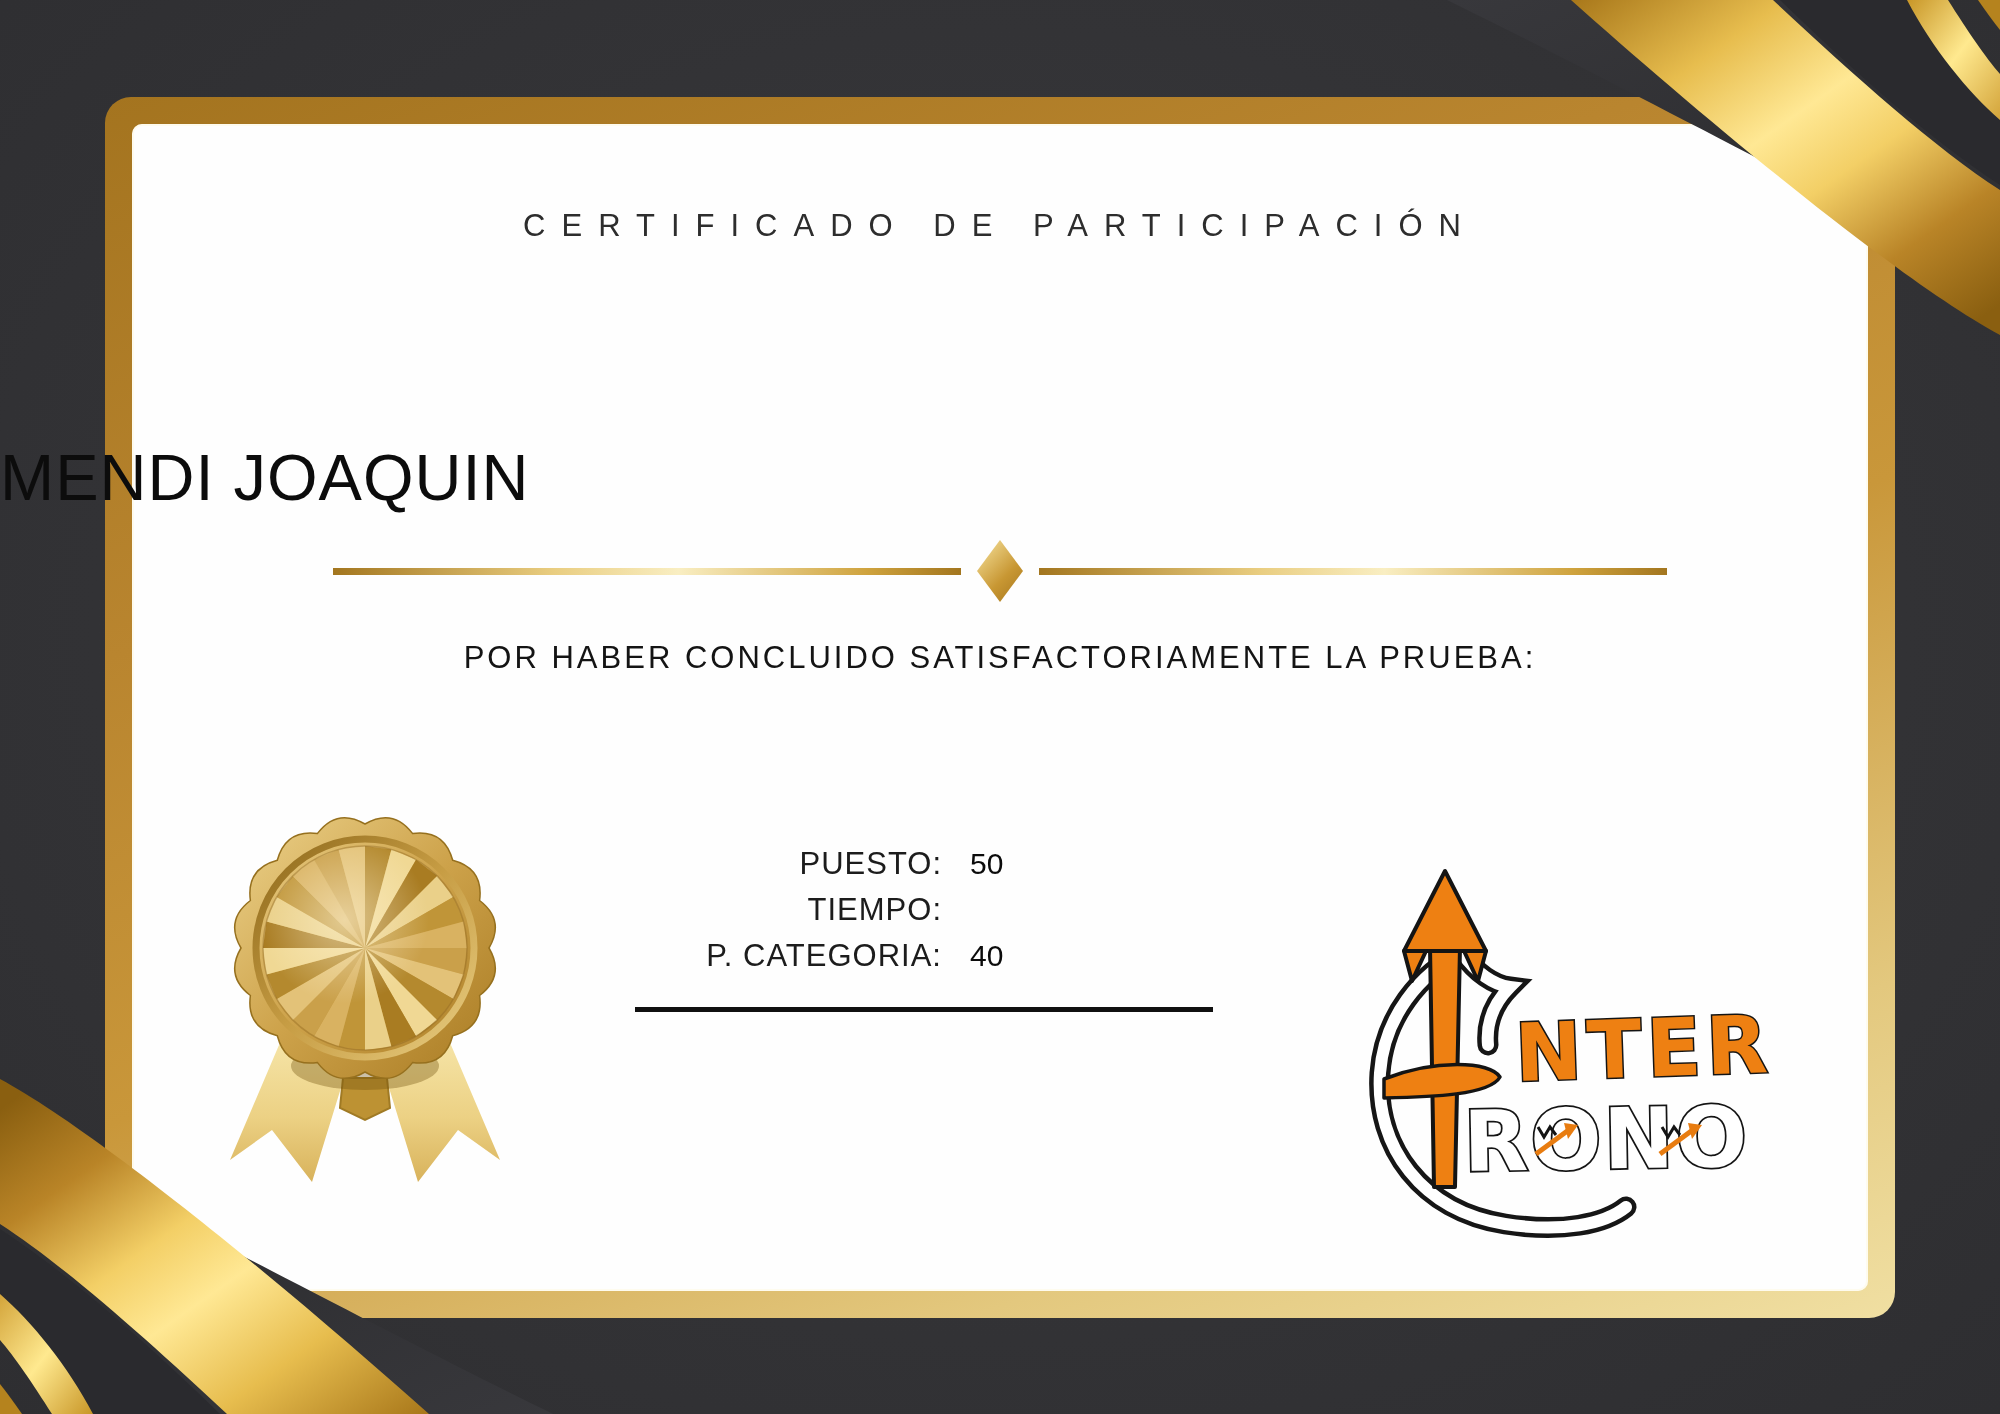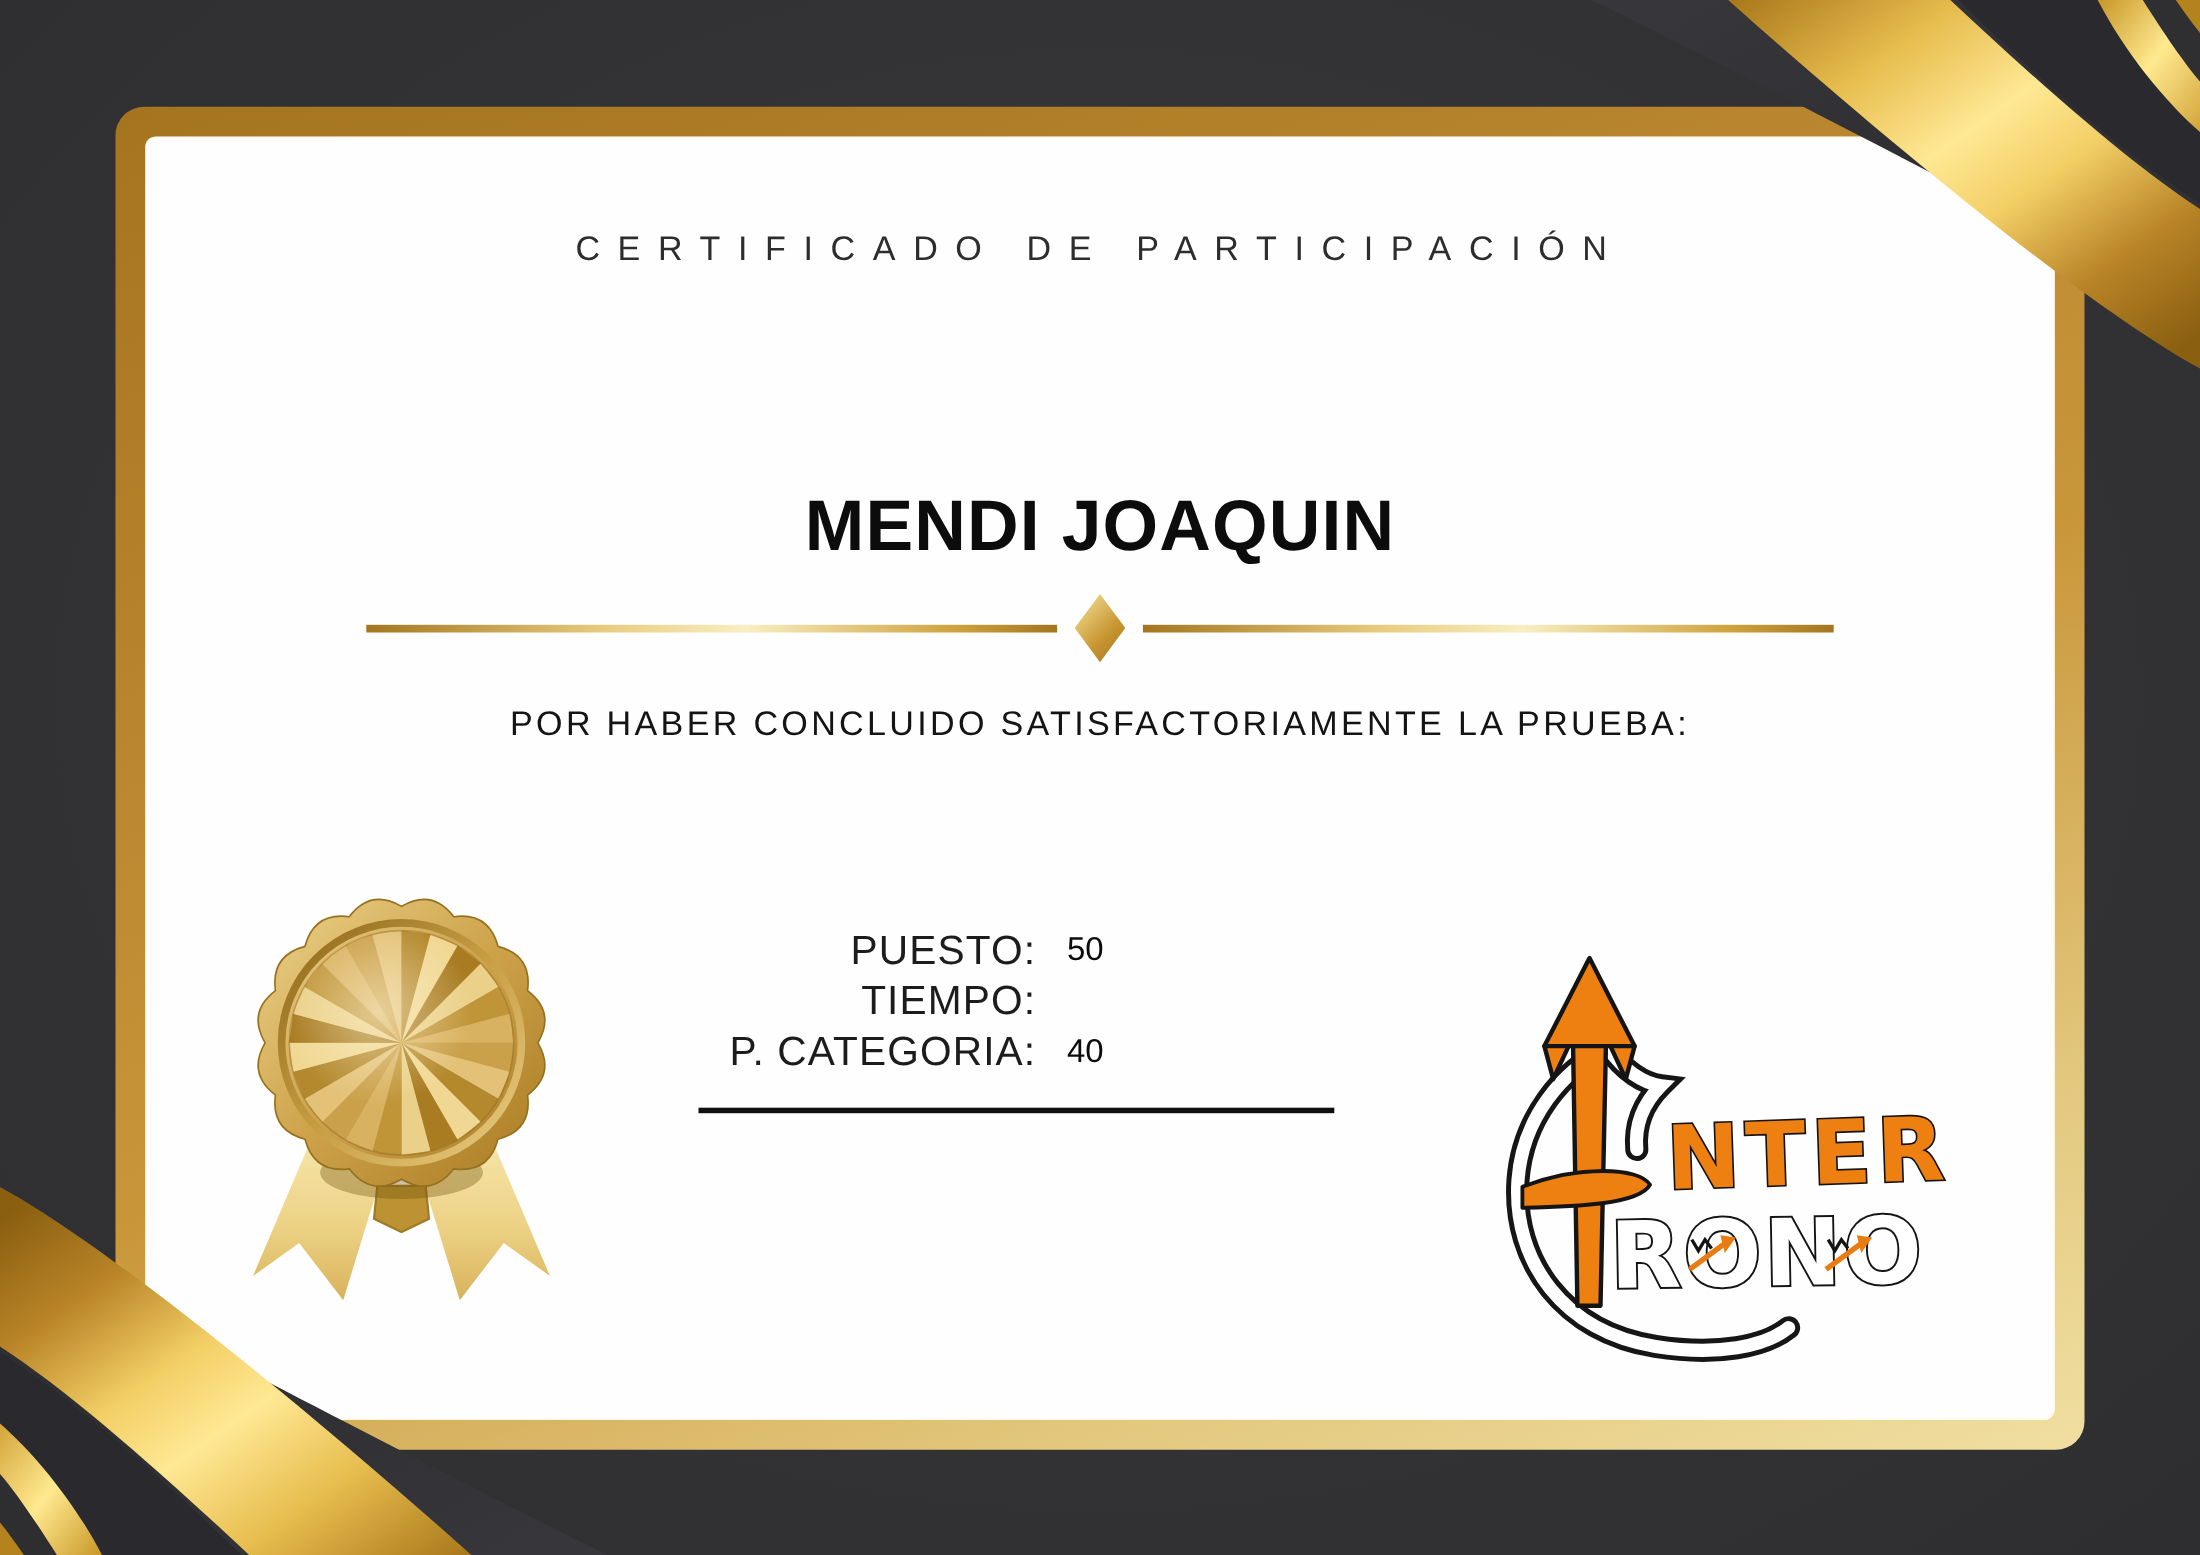--- a/index.html
+++ b/index.html
@@ -7,34 +7,34 @@
         background:radial-gradient(ellipse at 50% 45%, #3a3a3e 0%, #333336 55%, #2e2e31 100%);
         font-family:"Liberation Sans", sans-serif;}
   
   .frame{position:absolute;left:105px;top:97px;width:1790px;height:1221px;border-radius:26px;
          background:linear-gradient(160deg,#a4741f 0%,#b9852f 30%,#c9973a 55%,#e3c87e 82%,#f0dfa2 100%);}
   .paper{position:absolute;left:27px;top:27px;right:27px;bottom:27px;border-radius:10px;
          background:#fefefe;box-shadow:inset 0 0 0 2px rgba(255,248,220,.45);}
   
   .title{position:absolute;left:0;right:0;top:208px;text-align:center;
          font-size:31px;font-weight:300;letter-spacing:16px;color:#2d2d2d;}
-  .recipient{position:absolute;left:0;right:0;top:440px;text-align:center;
-         font-size:65px;font-weight:700;letter-spacing:1px;color:#0c0c0c;}
+  .recipient{position:absolute;left:0;right:0;top:440px;
+         font-size:65px;font-weight:400;letter-spacing:1px;color:#0c0c0c;}
   .divider{position:absolute;left:0;right:0;top:540px;height:62px;
          display:flex;align-items:center;justify-content:center;gap:16px;}
   .divider .dline{width:628px;height:7px;
          background:linear-gradient(90deg,#a3761f 0%,#e9cd80 35%,#f9eec2 55%,#cfa33e 85%,#a3761f 100%);}
   .divider .ddiamond{width:46px;height:62px;
          clip-path:polygon(50% 0,100% 50%,50% 100%,0 50%);
          background:linear-gradient(135deg,#f0d88e 10%,#c89733 60%,#a5761d 100%);}
   .statement{position:absolute;left:0;right:0;top:640px;text-align:center;
          font-size:31px;font-weight:500;letter-spacing:3px;color:#141414;}
   .details{position:absolute;left:562px;top:841px;width:700px;}
   .drow{display:grid;grid-template-columns:380px 1fr;column-gap:28px;height:46px;align-items:center;}
-  .dlabel{text-align:right;font-size:37px;letter-spacing:1px;color:#1c1c1c;}
+  .dlabel{text-align:right;font-size:31px;letter-spacing:1px;color:#1c1c1c;}
   .dvalue{text-align:left;font-size:30px;color:#0b0b0b;}
   .rule{position:absolute;left:635px;top:1007px;width:578px;height:5px;background:#101010;}
   
   .corner{position:absolute;width:620px;height:520px;}
   .corner.tr{top:0;right:0;}
   .corner.bl{bottom:0;left:0;transform:rotate(180deg);}
   
   .medal{position:absolute;left:220px;top:800px;width:290px;height:390px;}
   .logo{position:absolute;left:1340px;top:855px;width:480px;height:400px;}
 </style>

